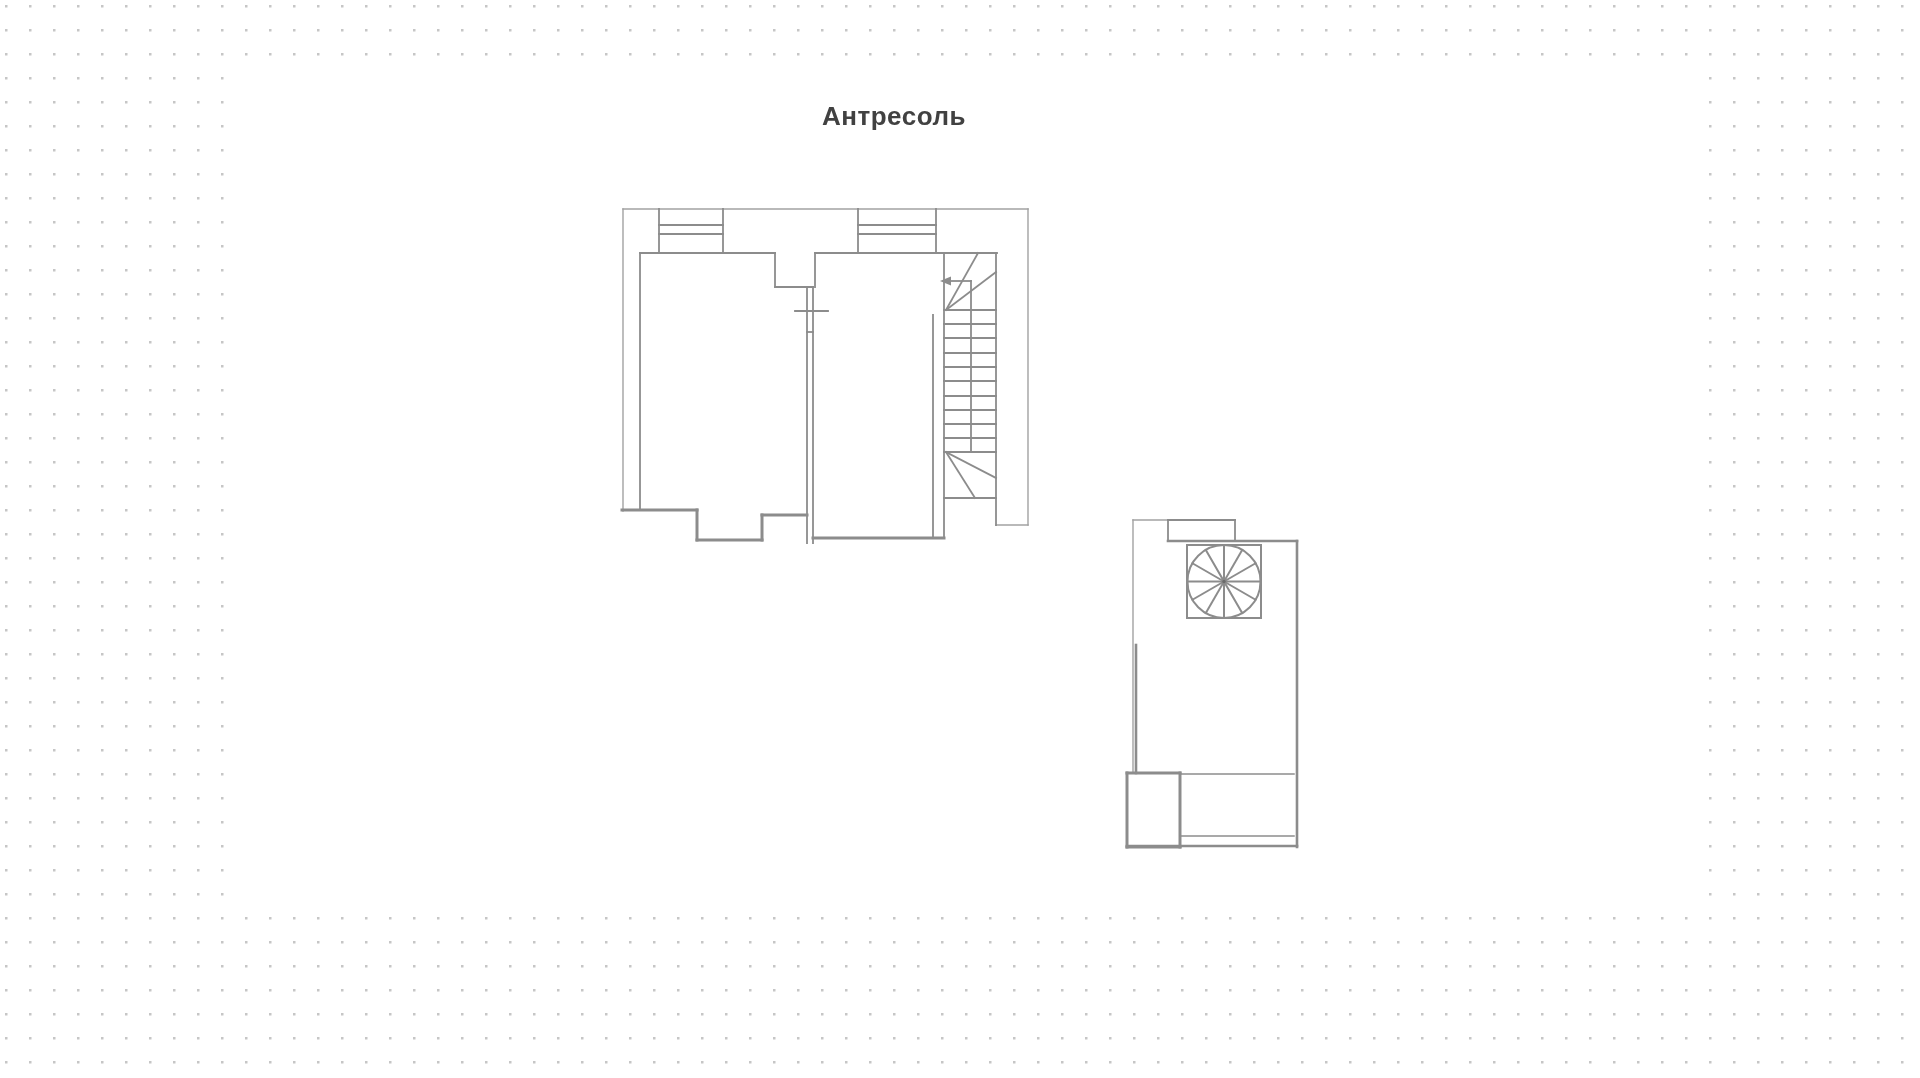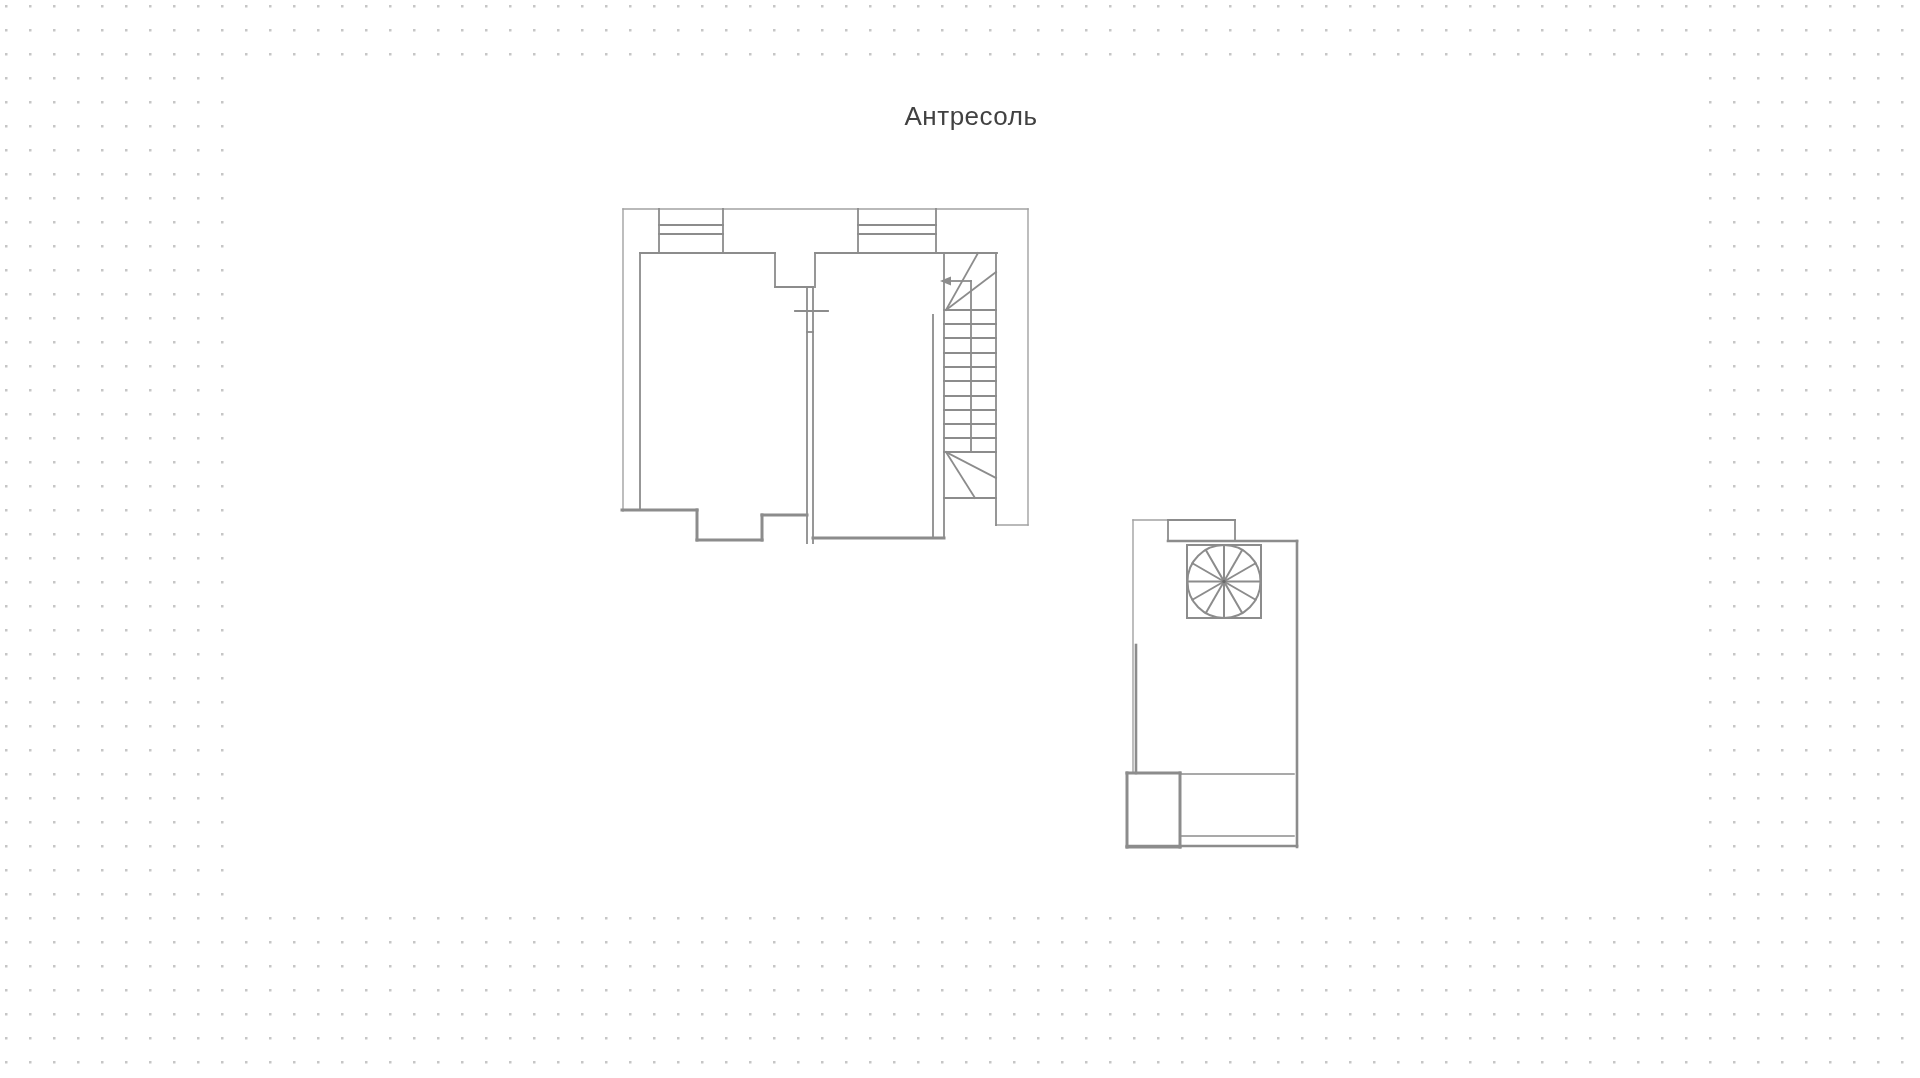--- a/index.html
+++ b/index.html
@@ -17,26 +17,26 @@
     height: 1078px;
   }
   .stage svg {
     position: absolute;
     left: 0;
     top: 0;
     display: block;
   }
   .plan-title {
     position: absolute;
-    left: 801px;
+    left: 822px;
     top: 101px;
     width: 340px;
-    text-align: center;
+    text-align: left;
     font-size: 26px;
-    font-weight: 400;
+    font-weight: 700;
     letter-spacing: 0.5px;
     color: #414141;
     user-select: none;
   }
 </style>
 </head>
 <body>
 
 <div class="stage">
   <svg id="plan-svg" width="1920" height="1078" viewBox="0 0 1920 1078">

